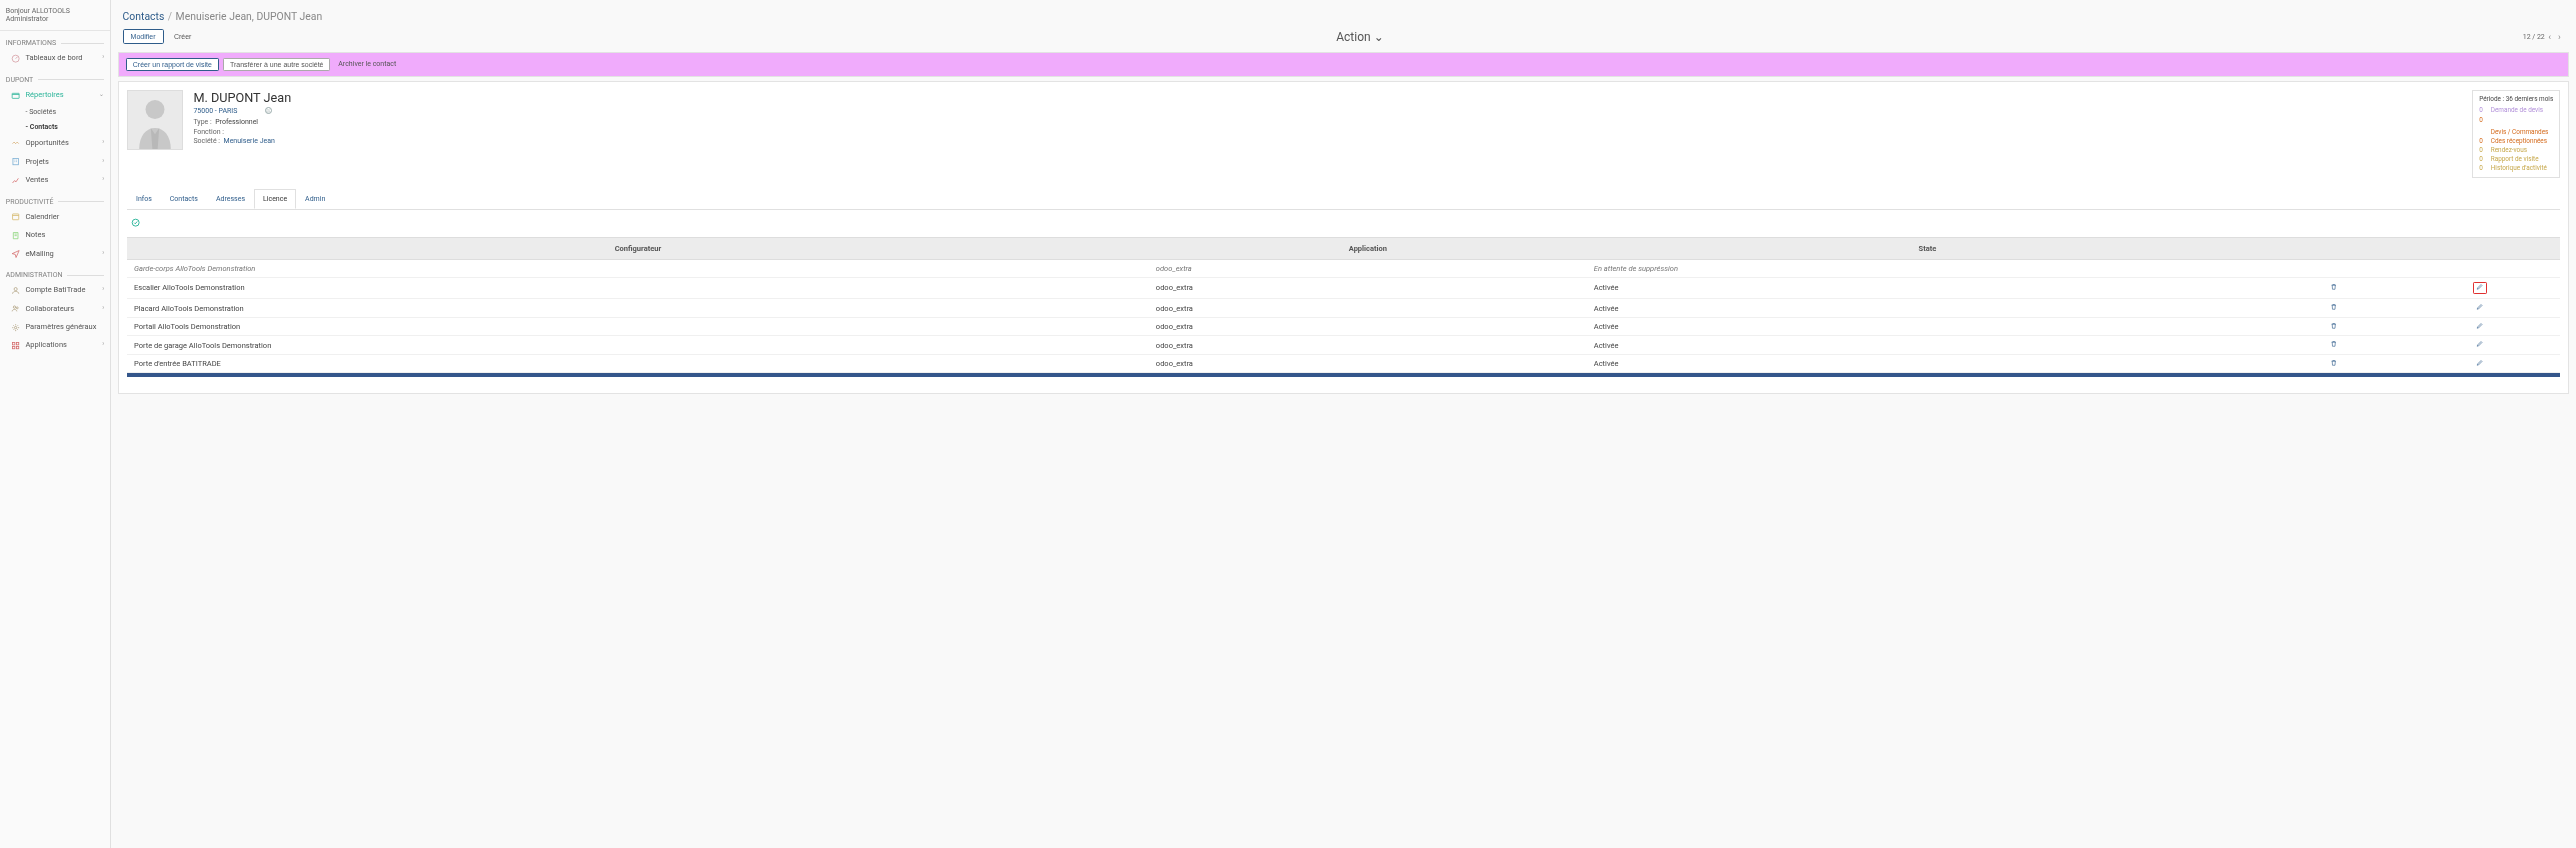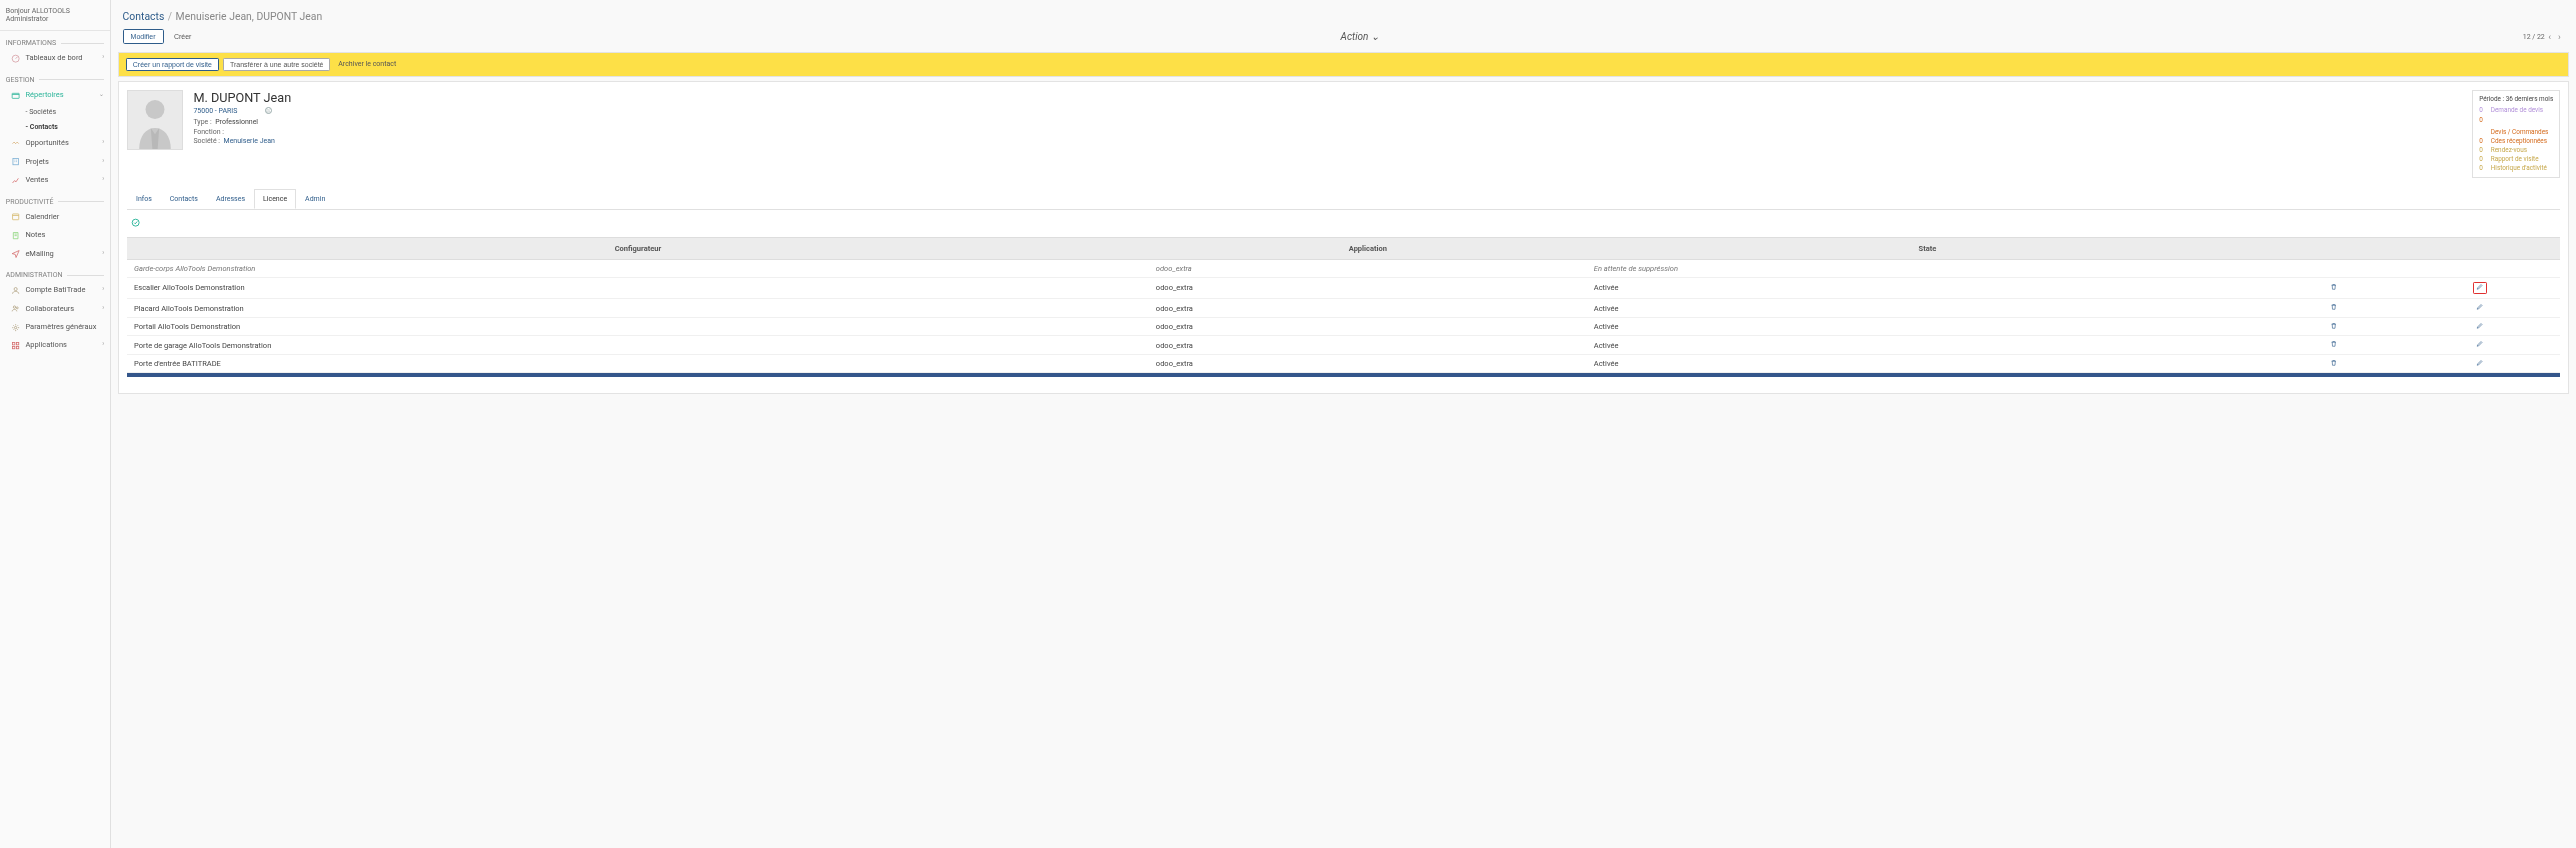--- a/index.html
+++ b/index.html
@@ -76,24 +76,24 @@
       font-size: 7px;
       border-radius: 1.7px;
       cursor: pointer;
       margin-right: 4.6px;
     }
     .btn-text {
       border: none; background: none; color: #555; cursor: pointer; padding: 2.9px 5.8px; font-size: 7px;
     }
     .pager { margin-left: auto; display: flex; align-items: center; color: #666; font-size: 7px; }
     .pager-arrow { padding: 0 3.5px; font-size: 9.3px; color: #888; cursor: pointer; }
-    .action-dropdown { color: #555; font-size:10px; cursor:pointer;font-style:italic; }
+    .action-dropdown { color: #555; font-size:12px; cursor:pointer; }
     .content-wrap { padding: 0 7px 9.3px; }
     .action-strip {
-      background: #fde047;
+      background: #f0abfc;
       border: 0.6px solid #e3e3e3;
       padding: 4.6px 7px;
       display: flex;
       align-items: center;
       margin-bottom: 4.6px;
     }
     .action-strip .btn-outline {
       border: 0.6px solid #2e5c8a;
       color: #2e5c8a;
       background: #fff;
@@ -209,21 +209,21 @@
       <svg viewBox="0 0 24 24" width="9.3" height="9.3" fill="none" stroke="#d49aa0" stroke-width="2">
           <circle cx="12" cy="12" r="9"></circle>
           <path d="M12 12l5-5"></path>
         </svg>
     </span>
     <span class="label">Tableaux de bord</span>
     <span class="chevron">›</span>
   </div>
 
   <div class="sidebar-section-title">
-    <span>GESTION</span>
+    <span>DUPONT</span>
       <span class="line"></span>
   </div>
   <div class="sidebar-item active">
     <span class="icon">
       <svg viewBox="0 0 24 24" width="9.3" height="9.3" fill="none" stroke="#2db59a" stroke-width="2">
           <rect x="3" y="6" width="18" height="13" rx="1"></rect>
           <path d="M3 9h18"></path>
         </svg>
     </span>
     <span class="label">Répertoires</span>

